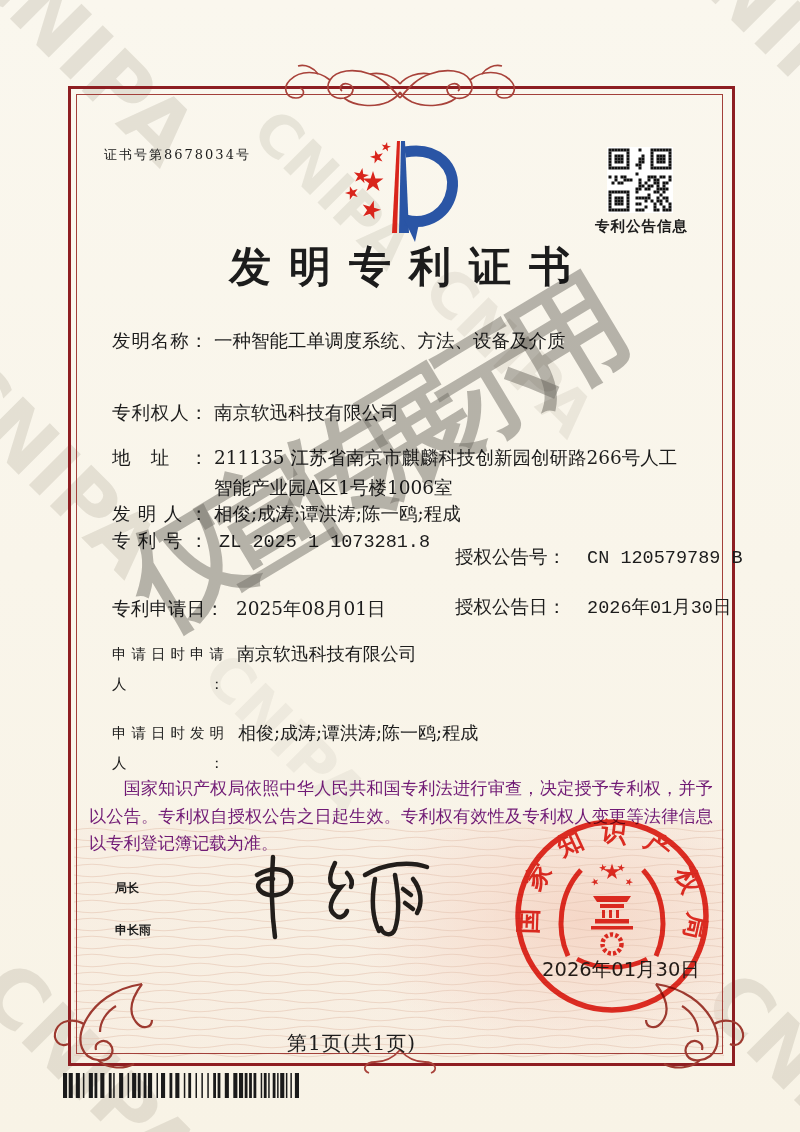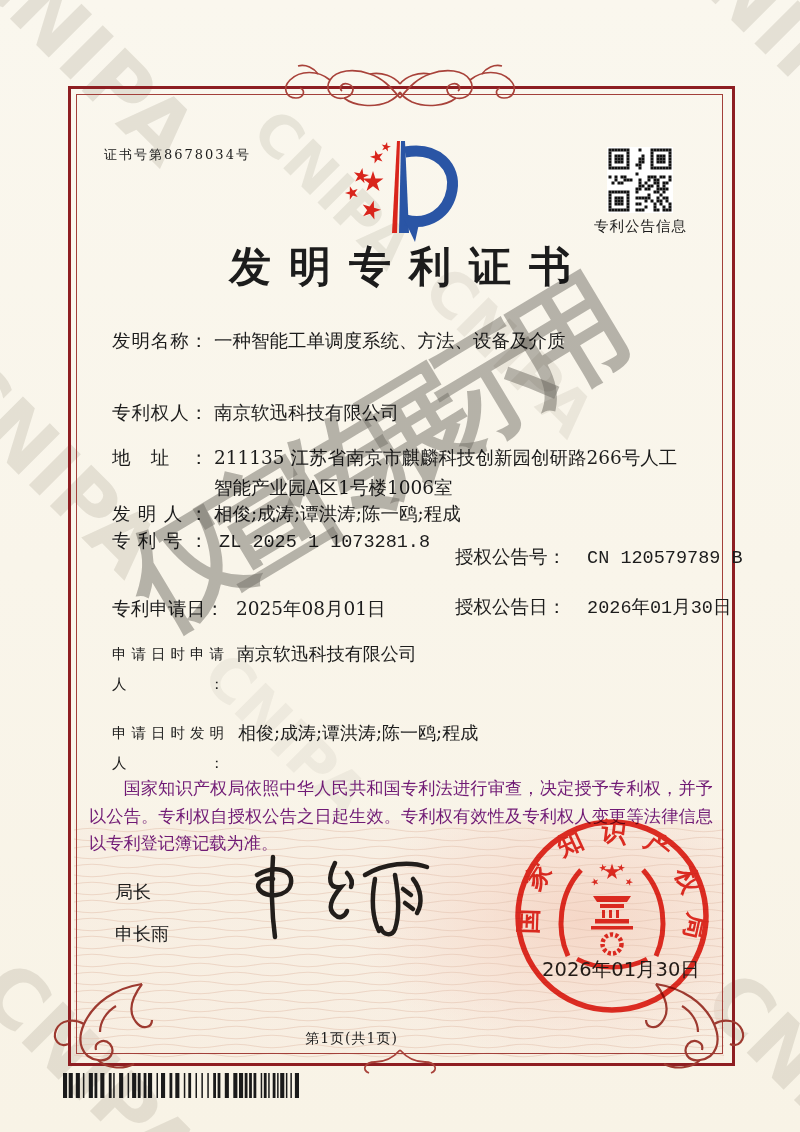--- a/index.html
+++ b/index.html
@@ -25,34 +25,34 @@
   
   .seal-glow{position:absolute;left:74px;top:820px;width:650px;height:240px;
      background:
        radial-gradient(ellipse 300px 190px at 78% 42%, rgba(243,196,177,.55),
            rgba(246,215,202,.28) 55%, rgba(248,232,222,0) 75%),
        linear-gradient(rgba(246,223,212,.25),rgba(246,223,212,.25));}
   
   .cert-no{left:104px;top:146px;font-size:13px;letter-spacing:2px;}
   .title{left:0;top:239px;width:800px;text-align:center;font-size:42px;font-weight:700;
          letter-spacing:18px;text-indent:18px;}
-  .qr-label{left:594px;top:217px;width:94px;text-align:left;font-size:14.5px;letter-spacing:1px;}
+  .qr-label{left:594px;top:217px;width:94px;text-align:right;font-size:14.5px;letter-spacing:1px;font-weight:bold;}
   .row{position:absolute;left:112px;font-size:18.5px;line-height:30px;}
   .flabel{display:inline-block;width:96px;text-align:justify;text-align-last:justify;
           vertical-align:top;}
   .flabel-sm{display:inline-block;width:112px;font-size:14.5px;text-align:justify;
           text-align-last:justify;vertical-align:top;margin-right:8px;line-height:30px;}
   .fvalue{display:inline-block;vertical-align:top;max-width:480px;}
   .rgroup{position:absolute;left:455px;font-size:18.5px;line-height:30px;font-family:Liberation Mono, monospace;}
   .rlabel{margin-right:10px;}
   .statement{left:89px;top:758px;width:624px;font-size:17.2px;line-height:27.5px;
              text-indent:2em;text-align:justify;color:#701a75;}
   .signer{left:115px;font-family:"DejaVu Sans","Liberation Sans",sans-serif;
-          font-weight:400;font-size:18px;}
-  .footer{left:0;top:1030px;width:703px;text-align:center;font-size:14px;letter-spacing:1px;}
+          font-weight:700;font-size:12px;}
+  .footer{left:0;top:1030px;width:703px;text-align:center;font-size:20px;letter-spacing:1px;}
   svg{display:block;}
   .blend{mix-blend-mode:multiply;}
 </style>
 </head>
 <body>
 
 <span class="cnipa-wm" style="left:-60px;top:0px;font-size:84px;">CNIPA</span>
 <span class="cnipa-wm" style="left:635px;top:-25px;font-size:84px;">CNIPA</span>
 <span class="cnipa-wm" style="left:-85px;top:420px;font-size:80px;">CNIPA</span>
 <span class="cnipa-wm" style="left:235px;top:155px;font-size:58px;color:rgba(190,184,170,.30);">CNIPA</span>

